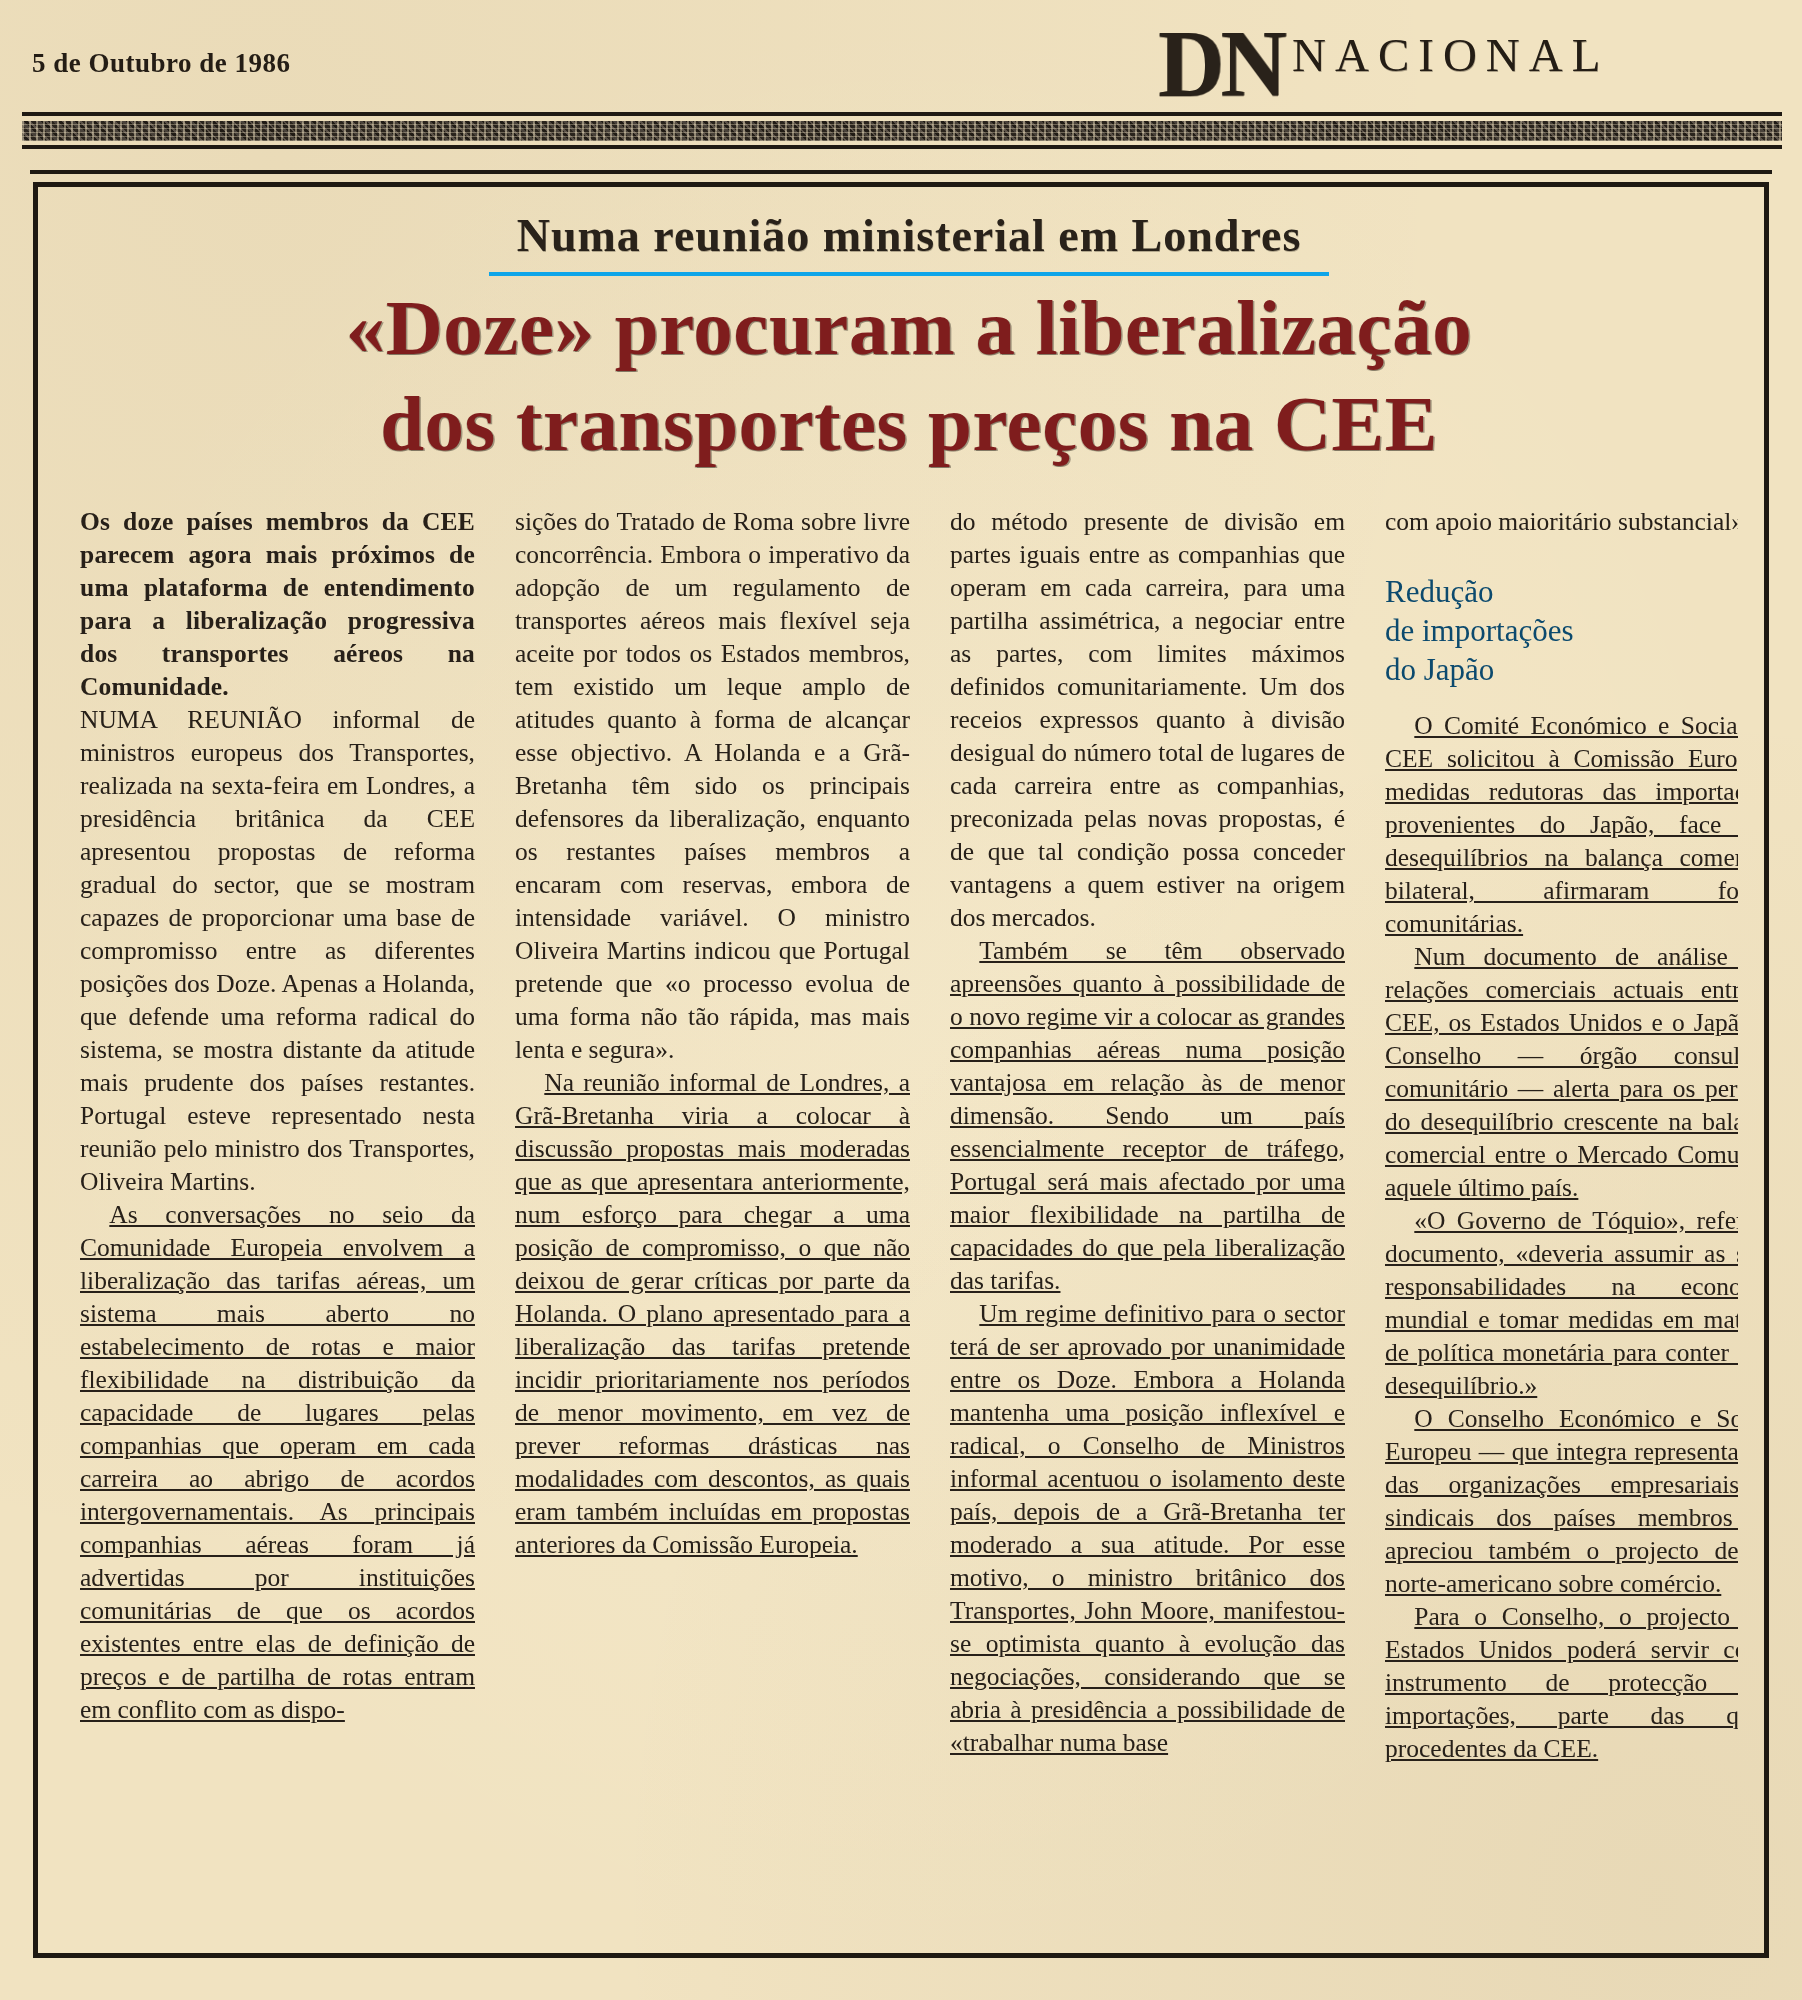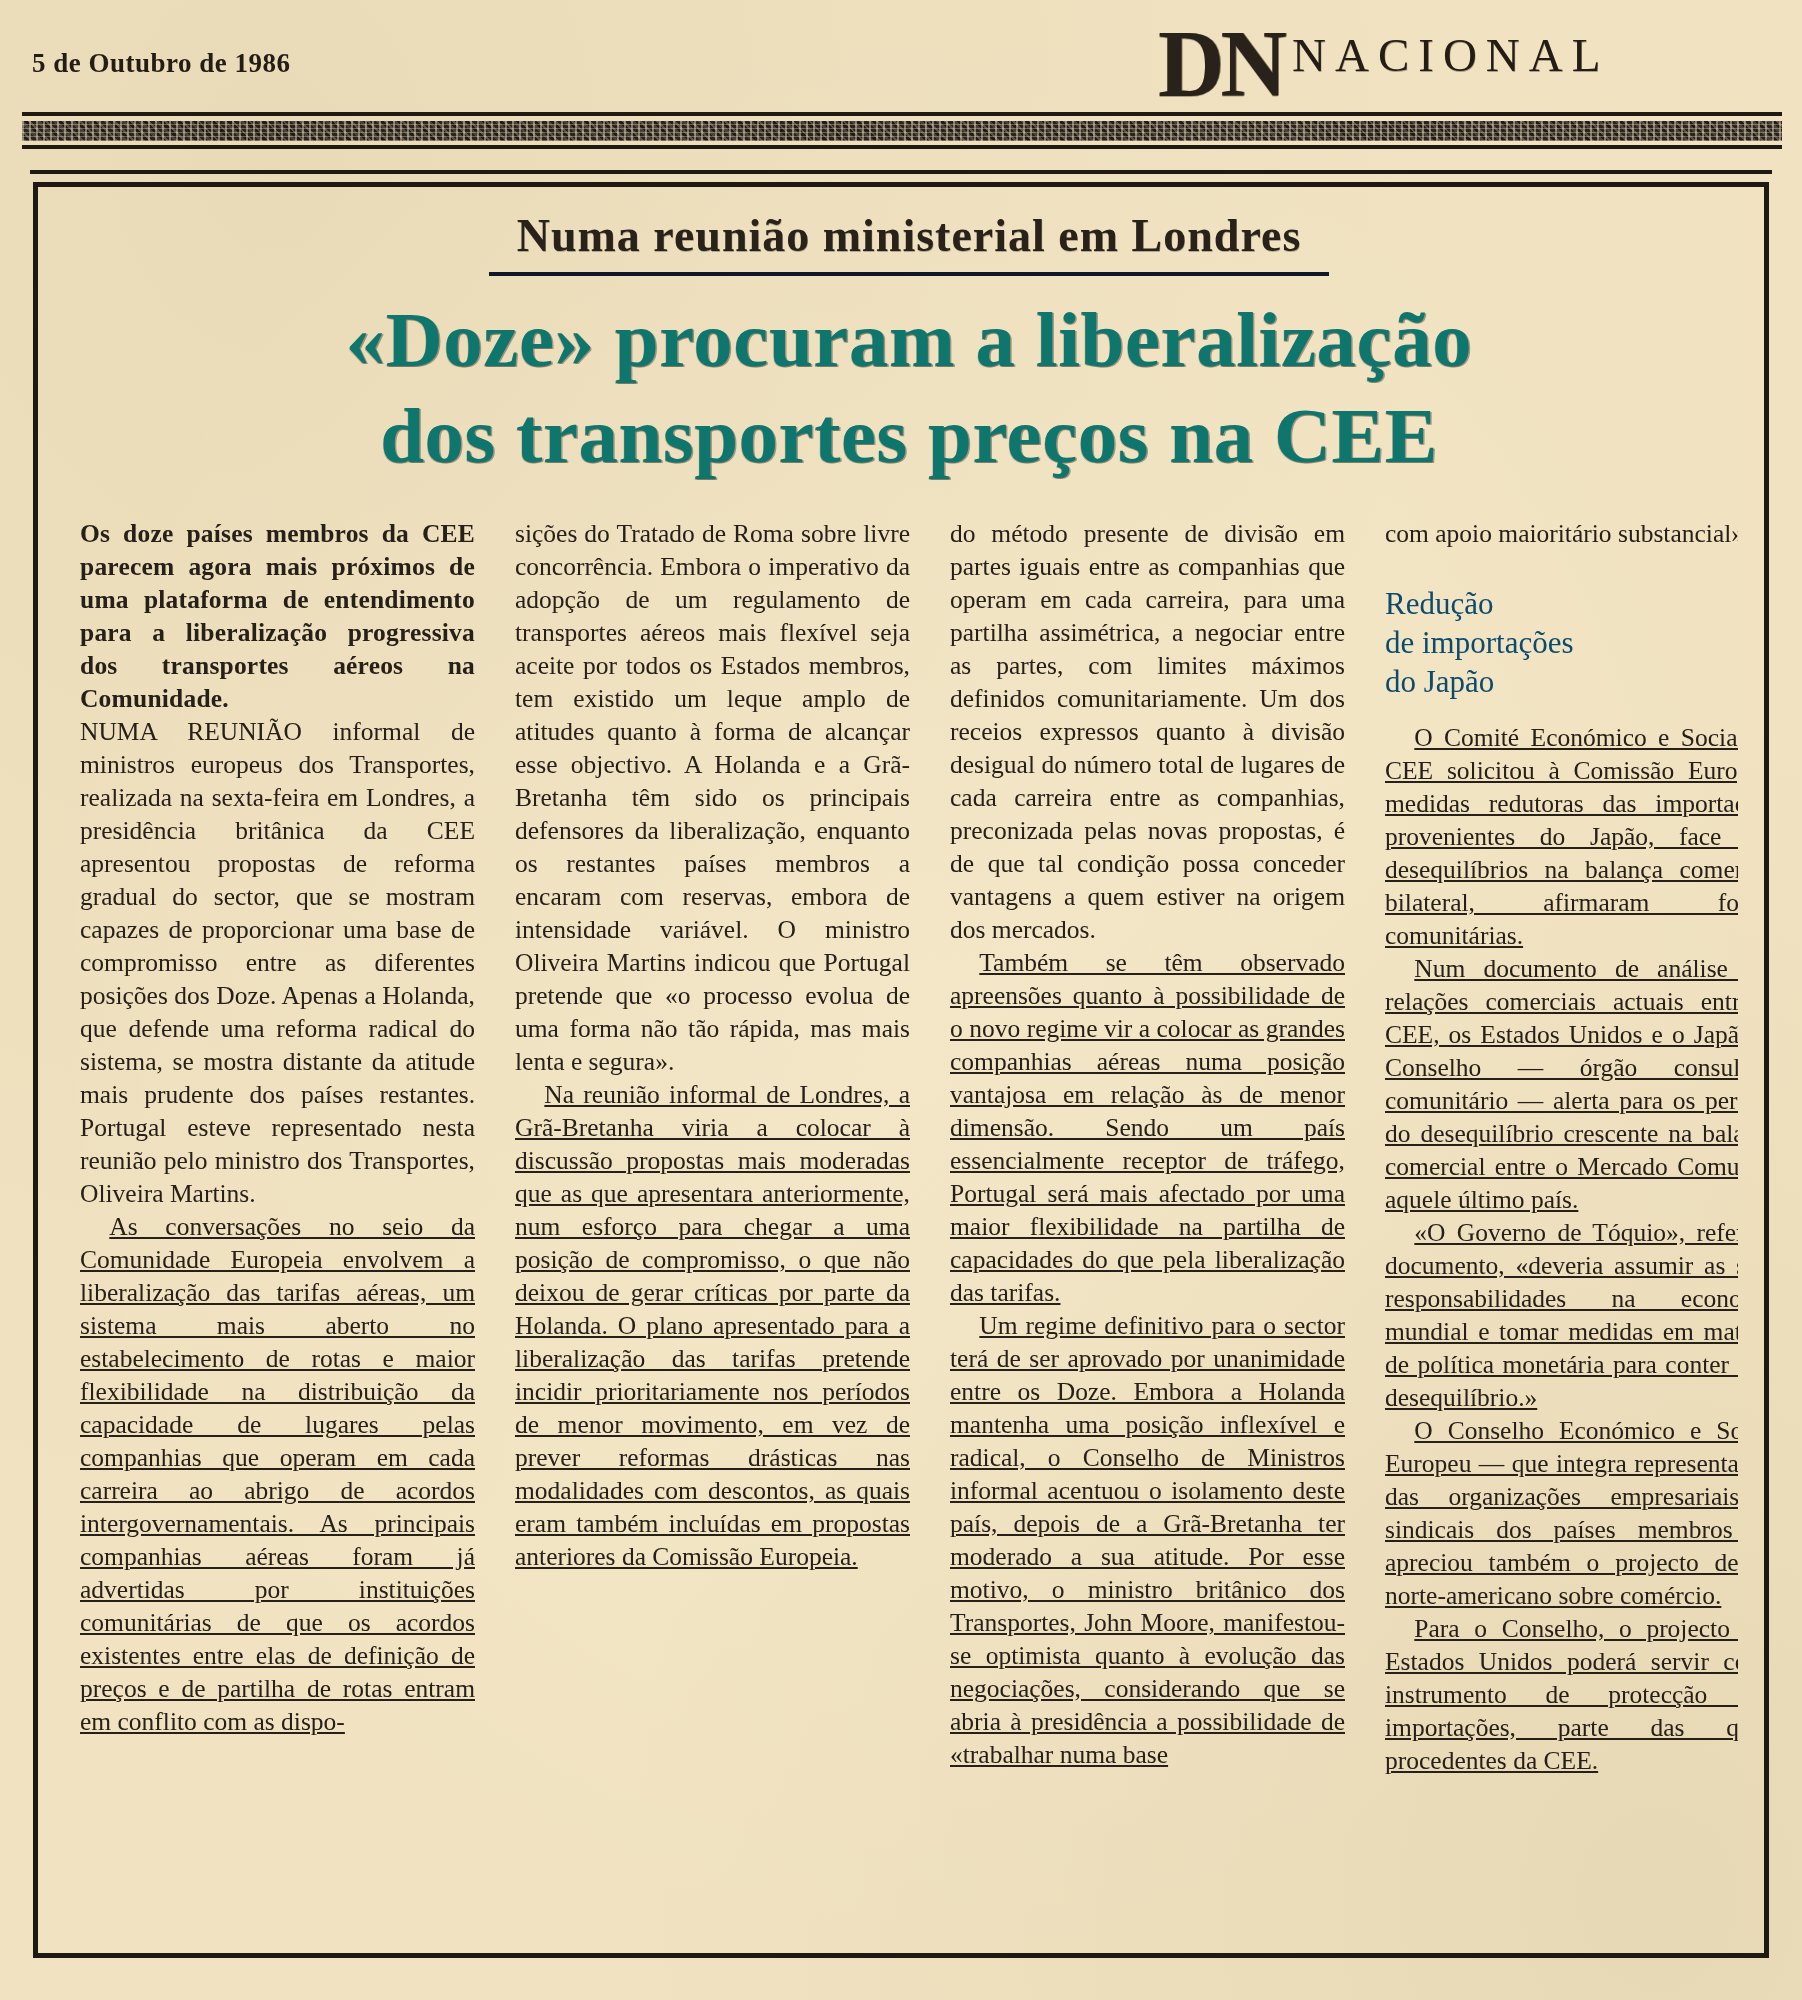--- a/index.html
+++ b/index.html
@@ -45,28 +45,28 @@
     position:absolute;left:33px;top:182px;width:1736px;height:1776px;
     border:5px solid #1e1912;box-sizing:border-box;
     padding:18px 26px 0 42px;
   }
   .kicker-wrap{text-align:center;margin-top:4px;}
   .kicker{
     display:inline-block;
     font-size:46px;font-weight:700;color:#29221a;
     letter-spacing:1px;
     padding:0 28px 10px 28px;
-    border-bottom:4px solid #0f172a;
+    border-bottom:4px solid #0ea5e9;
     text-shadow:0.5px 0.5px 0 rgba(40,32,22,.3);
   }
   .headline{
-    margin-top:16px;
+    margin-top:4px;
     text-align:center;
     font-size:79px;line-height:1.21;font-weight:900;
-    color:#0f766e;letter-spacing:0.5px;
+    color:#7f1d1d;letter-spacing:0.5px;
     text-shadow:1.5px 0.5px 0 rgba(43,35,24,.4), -0.5px 1px 0 rgba(43,35,24,.25);
   }
   .columns{
     display:flex;gap:40px;
     margin-top:34px;height:1428px;overflow:hidden;
   }
   .col{width:395px;flex:0 0 395px;overflow:hidden;}
   .col p{
     margin:0;
     font-size:25.5px;line-height:33px;

